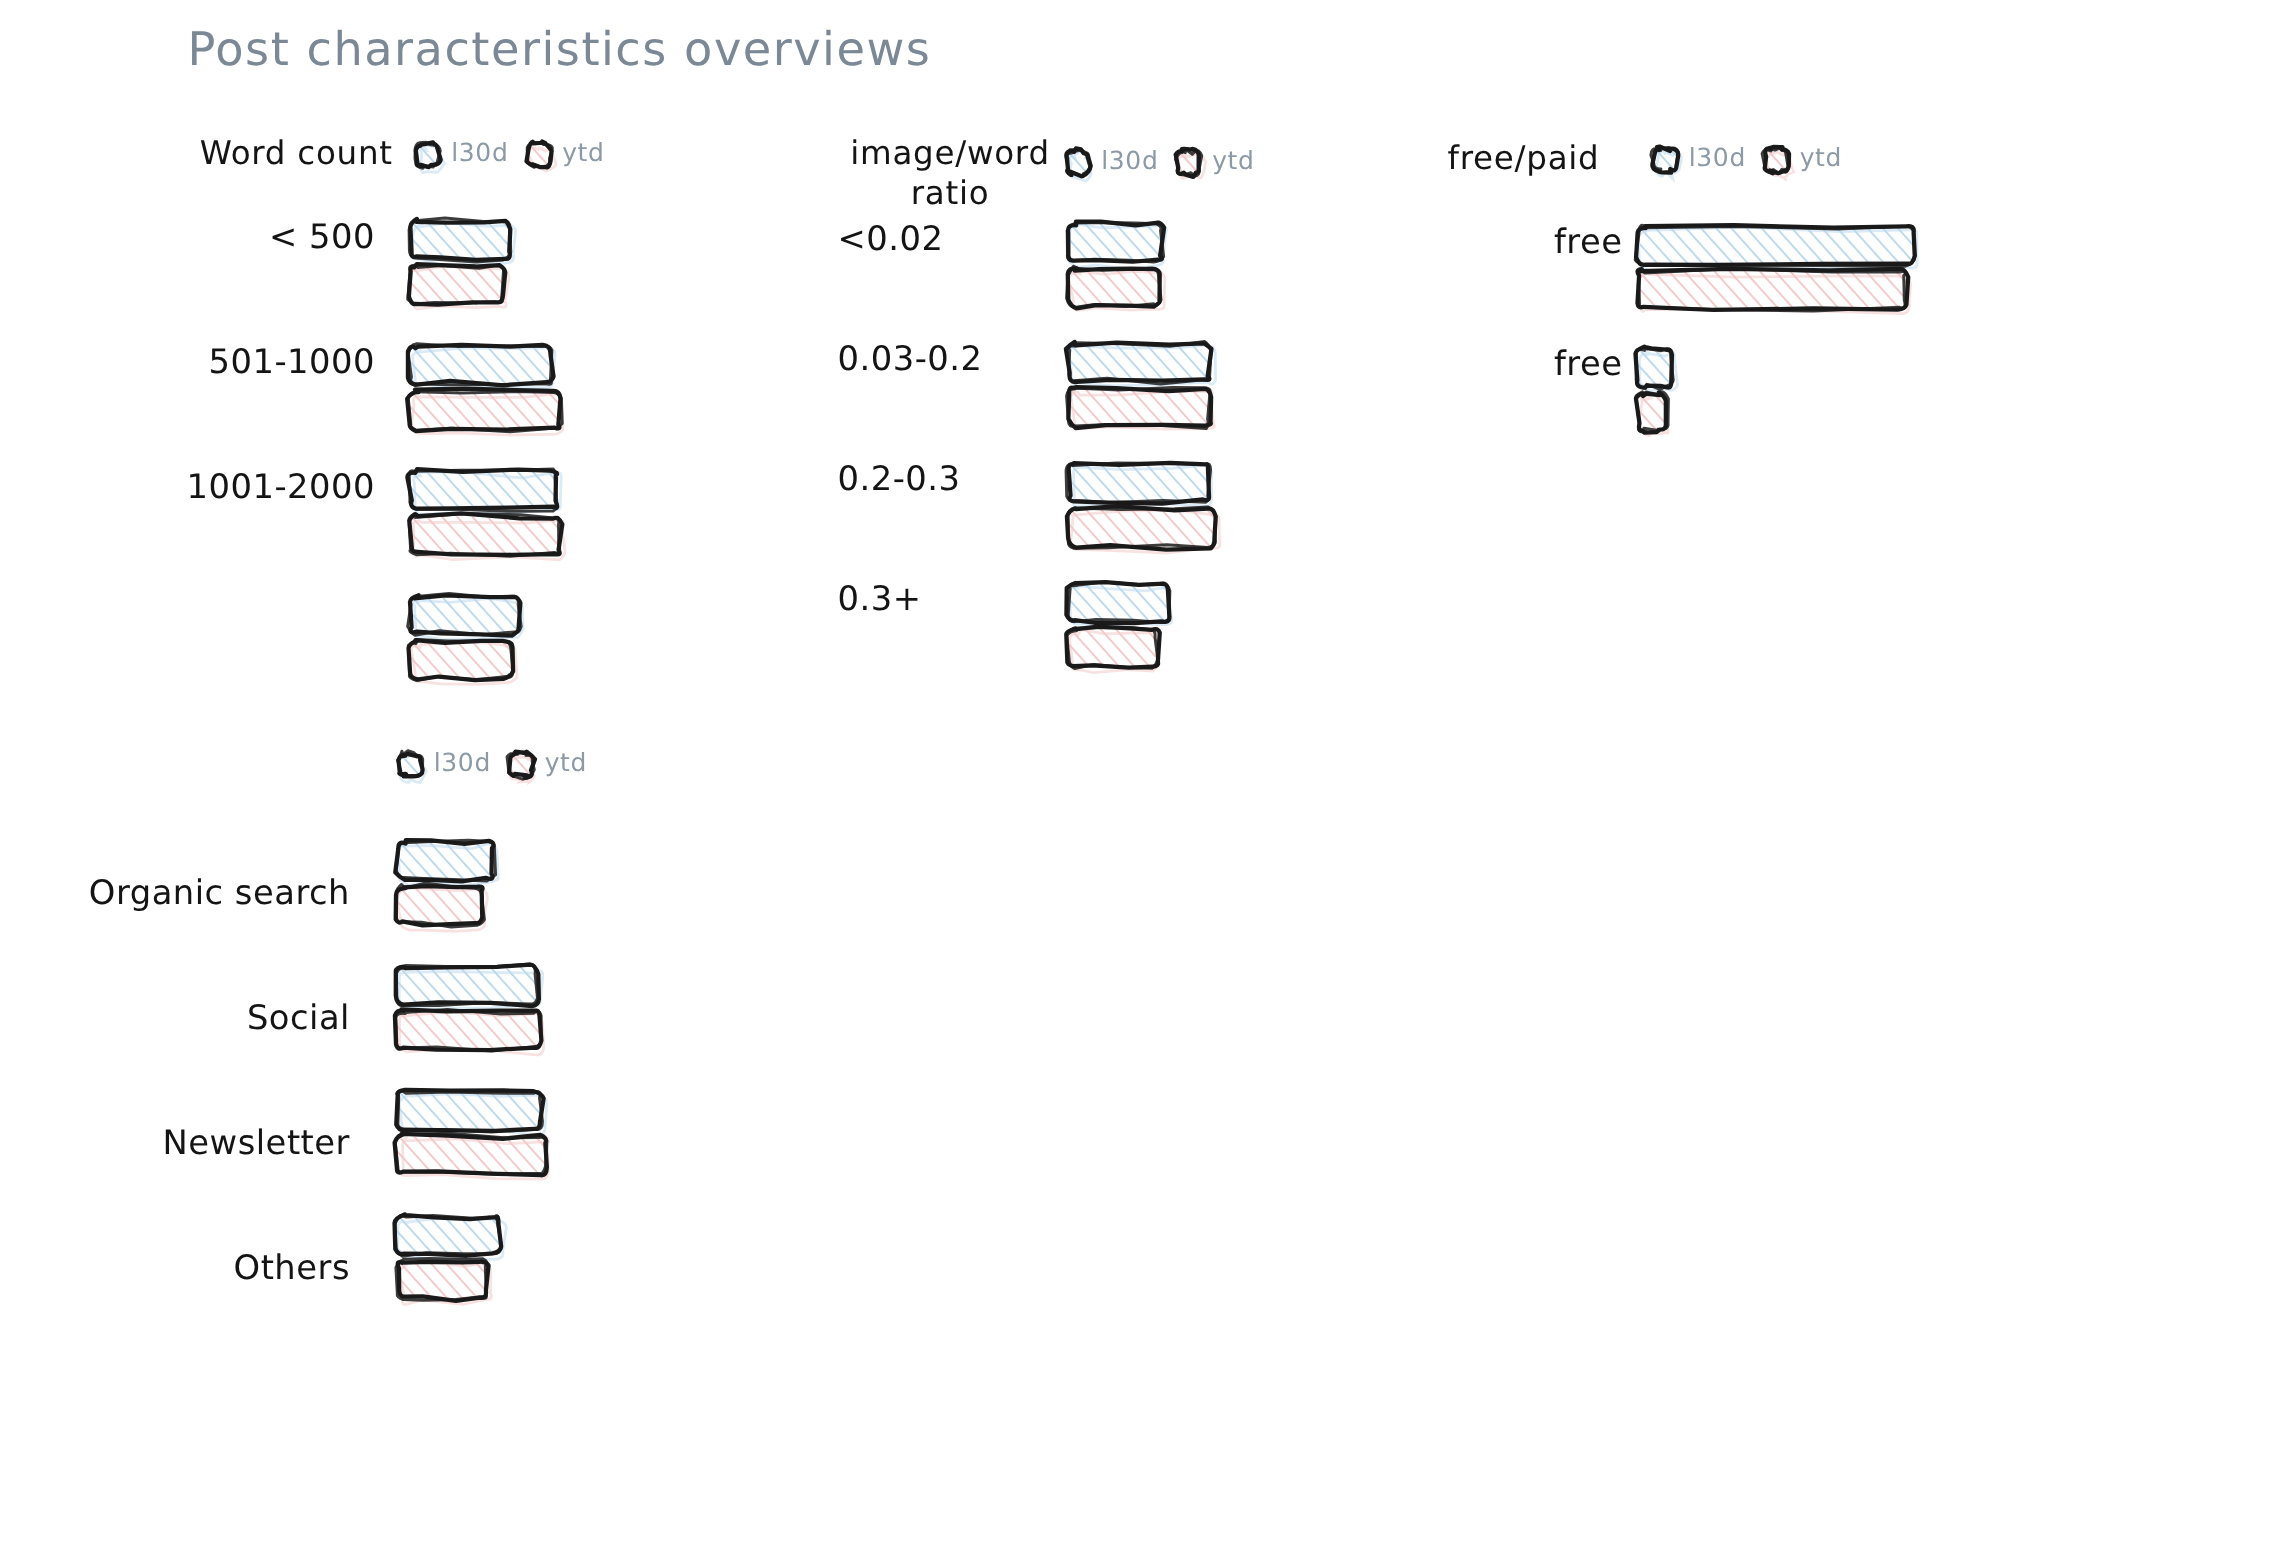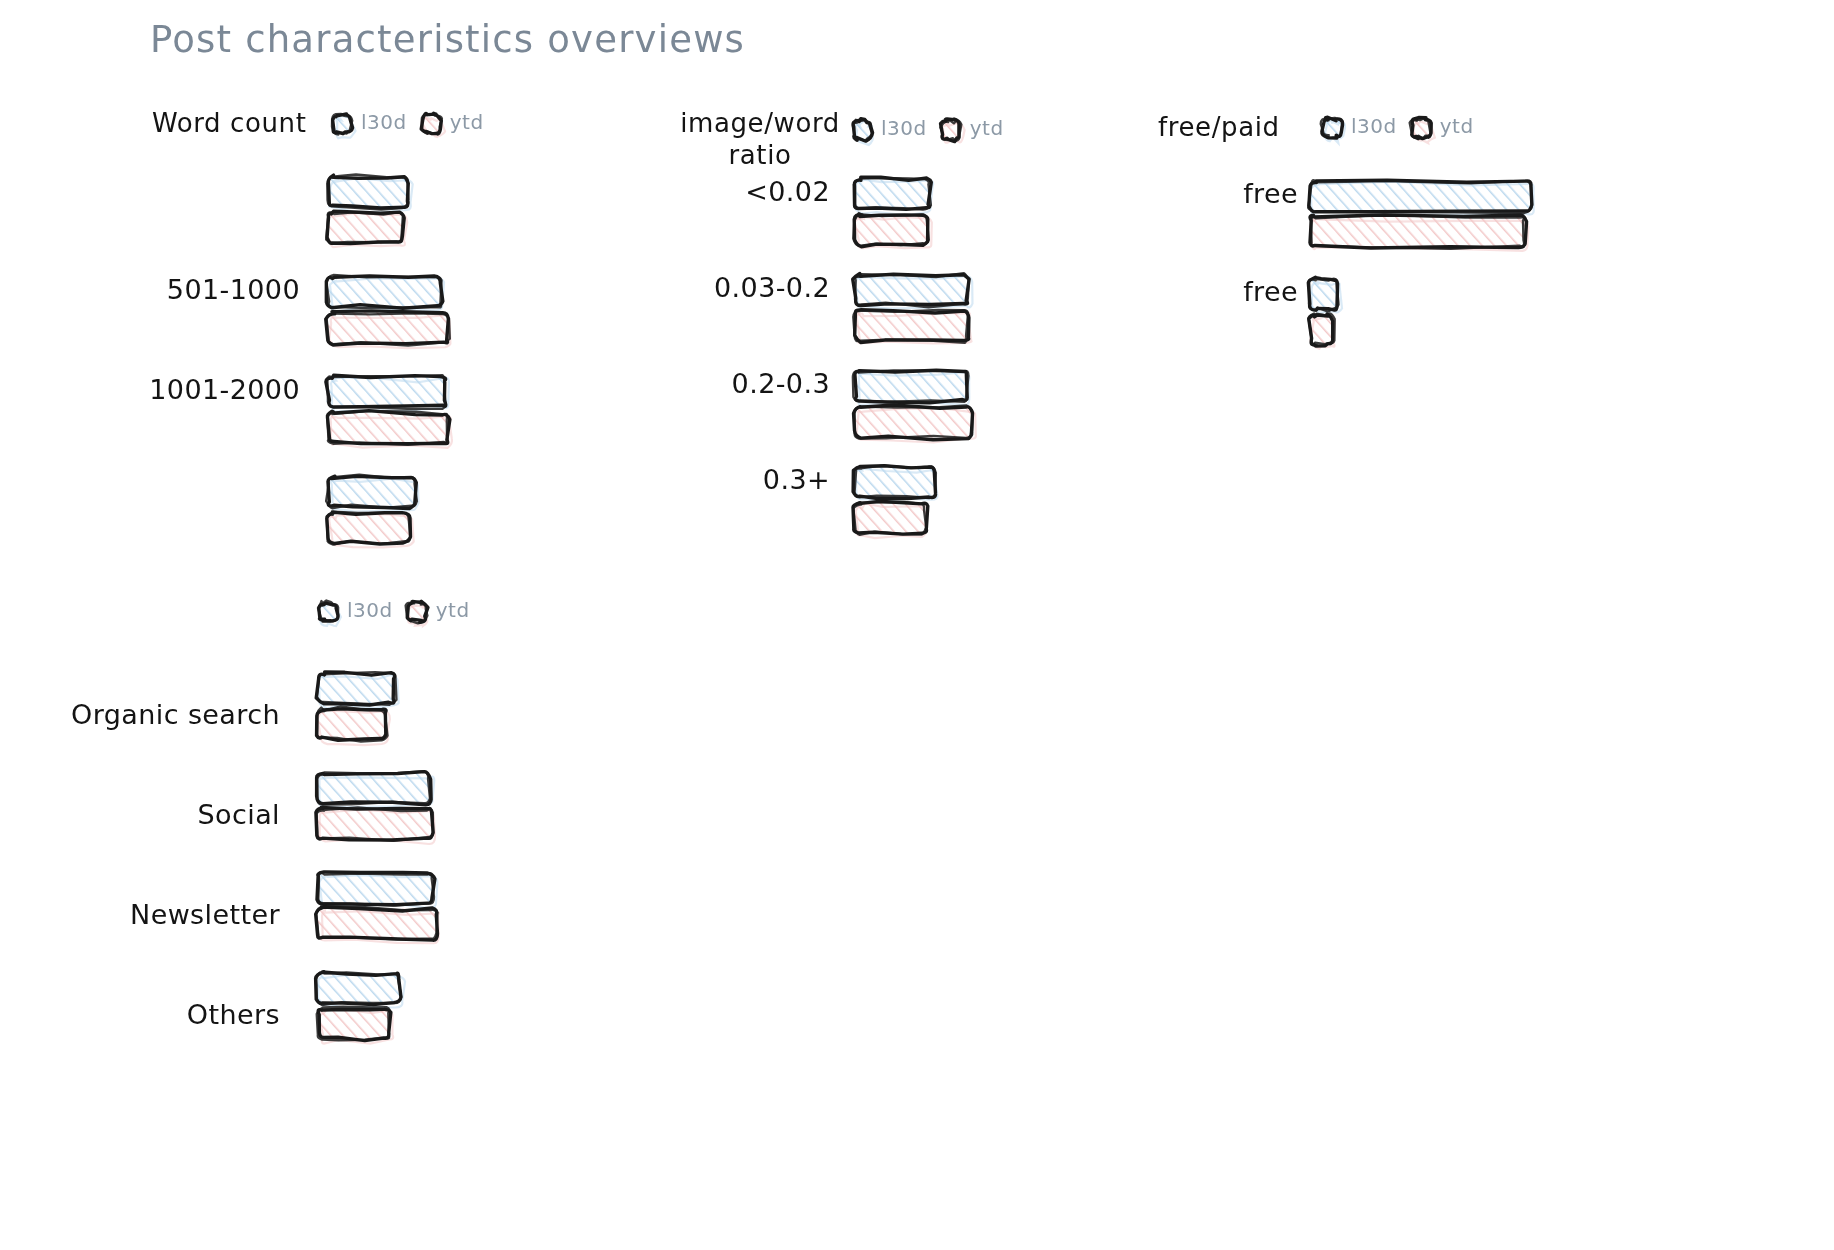--- a/index.html
+++ b/index.html
@@ -44,21 +44,21 @@
   .panel-title {
     position: absolute;
     font-size: 26px;
     color: #141414;
     font-family: "DejaVu Sans", sans-serif;
     line-height: 1.22;
     letter-spacing: 0.6px;
     white-space: pre-line;
     text-align: center;
   }
-  #panel-word-count  .panel-title { left: 152px; top: 8px;  width: 170px; text-align: left; }
+  #panel-word-count  .panel-title { left: 152px; top: 8px;  width: 170px; text-align: center; }
   #panel-image-ratio .panel-title { left: 10px;  top: 8px;  width: 180px; text-align: center; }
   #panel-free-paid   .panel-title { left: 18px;  top: 12px; width: 150px; text-align: left; }
   #panel-traffic     .panel-title { left: 155px; top: 8px;  width: 160px; text-align: center; }
 
   .legend {
     position: absolute;
     display: flex;
     align-items: center;
     gap: 14px;
   }
@@ -107,21 +107,21 @@
     position: absolute;
     height: 32px;
   }
   .bar-row.blue { top: 0px; }
   .bar-row.pink { top: 36px; }
 
   .bar-svg { display: block; overflow: visible; }
 
   
   #panel-word-count  .bar-cat-label { width: 300px; text-align: right; right: auto; left: 0px; }
-  #panel-image-ratio .bar-cat-label { width: 160px; text-align: right; right: auto; left: 10px; }
+  #panel-image-ratio .bar-cat-label { width: 160px; text-align: left; right: auto; left: 10px; }
   #panel-free-paid   .bar-cat-label { width: 140px; text-align: right; right: auto; left: 18px; }
   #panel-traffic     .bar-cat-label { width: 280px; text-align: right; right: auto; left: 0px; }
 
   #panel-word-count  .bar-row { left: 323px; }
   #panel-image-ratio .bar-row { left: 190px; }
   #panel-free-paid   .bar-row { left: 165px; }
   #panel-traffic     .bar-row { left: 313px; }
 
   #panel-word-count  .bar-cat-label { top: 2px; }
   #panel-image-ratio .bar-cat-label { top: 2px; }
@@ -174,20 +174,21 @@
               <path d="M 5.228990938812785 -0.46371456372435205 L 6.858189473431412 -0.3985474050219636 L 12.647986861084936 -0.9107439607265405 L 11.638552334043197 -1.774087430385407 Q 16.00694638112327 0.28420221964188386 19.289280075667193 5.731510463789164 L 18.39161401693127 14.185162179631334 Q 17.328008198877797 19.992015600801096 14.74227417469956 18.619647863772116 L 9.894916275336874 18.670721857165336 L 3.8216332604998033 16.46439229612006 L 6.450732195320597 17.858272116456646 Q 1.322179511134891 16.41879054324818 -0.7806258418277139 14.110888630675618 L 0.7990328861924354 4.76009419321781 Q 1.8715302099008113 -1.0426150559651433 4.142987174360314 -1.6439689561229898 Z" fill="none" stroke="#1a1a1a" stroke-width="3.4" stroke-linecap="round" stroke-linejoin="round" opacity="1"></path>
               <path d="M 3.2816332604998024 -1.1356077038799413 L 8.250732195320598 -0.7417278835433535 L 14.28217951113489 -1.1812094567518217 L 12.719374158172286 0.6108886306756176 Q 19.299032886192435 0.26009419321781024 19.87153020990081 3.4573849440348567 L 17.642987174360314 11.85603104387701 Q 18.360344040207565 16.325257656226313 15.05639125072048 17.794817446079833 L 10.067286134721945 18.49564366016857 L 4.553701074523852 16.383060615547585 L 5.228302777148201 18.804758805170422 Q 1.2165434679336613 16.423081679968163 0.27995877738430863 15.349391287891194 L -0.2189978377477928 4.9783874035056215 Q -0.6969835780619178 0.07194320287089795 4.826485713667353 0.15207955398363993 Z" fill="none" stroke="#1a1a1a" stroke-width="2.4" stroke-linecap="round" stroke-linejoin="round" opacity="0.85"></path>
             </svg>
           </span>
         <span class="legend-label">ytd</span>
       </div>
     </div>
   </div>
   <div class="bars-area" style="position: relative; height: 400px;">
       <div class="bar-group" style="top: 0px;">
+        <div class="bar-cat-label">&lt; 500</div>
         <div class="bar-row blue">
           <svg class="bar-svg" width="90" height="40" viewBox="-5 -5 90 40">
             <defs>
               <pattern id="pat-h8" width="9" height="9" patternUnits="userSpaceOnUse" patternTransform="rotate(-42)">
        <line x1="0" y1="0" x2="0" y2="9" stroke="#bcd9ee" stroke-width="3.1" stroke-linecap="round"></line>
      </pattern>
      <clipPath id="clip-h8">
                 <path d="M 6.174951720959507 1.4348365880621714 L 29.542920351098292 -0.12776242993422782 L 58.692258454603135 0.1740479005384259 L 73.47743041483918 0.6690946970833466 Q 80.2119561893982 1.1001944288844243 79.52163047741632 4.215854039974511 L 80.80281466604974 25.458393134642392 Q 81.27383237064933 30.128582626907153 74.97320567498681 30.122980926185846 L 54.15167539988179 30.312866299087183 L 22.356646040128545 28.06087069992209 L 5.883019168791361 29.829768330535444 Q 1.0203956885030494 30.00336765219108 0.7124520998448134 25.646438538888468 L -0.8162838916294277 6.285134377132636 Q 0.40045624967897314 -1.4859872341156006 6.160507560987026 -1.5830716864438727 Z"></path>
               </clipPath>
             </defs>

